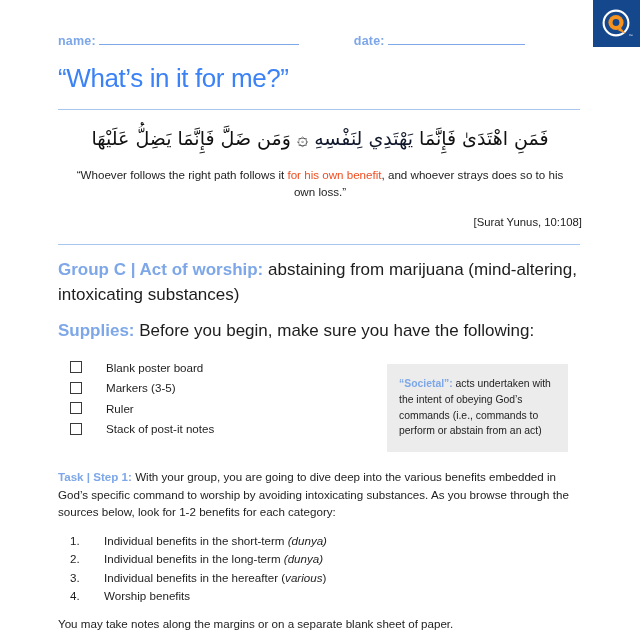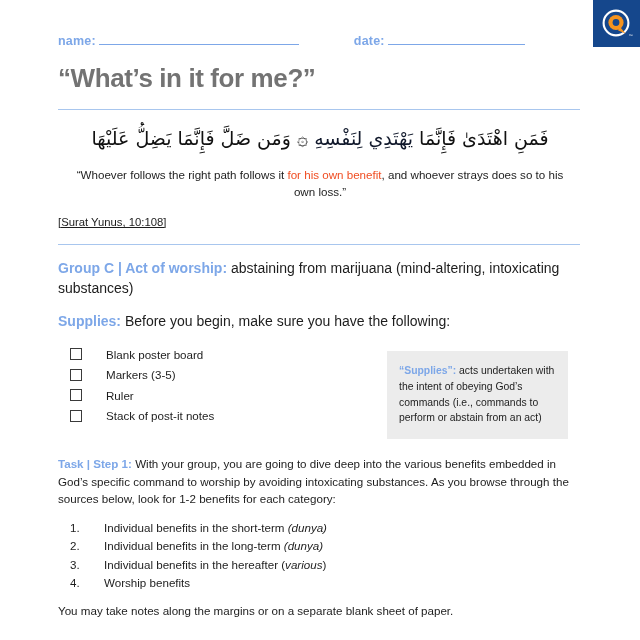--- a/index.html
+++ b/index.html
@@ -55,22 +55,22 @@
     height: 12px;
   }
   .nd-rule.name-rule { width: 200px; }
   .nd-rule.date-rule { width: 137px; }
   .nd-gap { width: 55px; }
 
   
   .title {
     margin-top: 17px;
     font-size: 26px;
-    font-weight: bold;
-    color: #737373;
+    font-weight: normal;
+    color: #3b82f6;
     letter-spacing: -0.4px;
     line-height: 1.05;
   }
   .subtitle {
     margin-top: 7px;
     margin-left: 8px;
     font-size: 17.5px;
     font-weight: bold;
     color: #f04e23;
     letter-spacing: -0.15px;
@@ -105,29 +105,28 @@
     line-height: 1.48;
     color: #1d1d1d;
     padding: 0 12px;
   }
   .translation .hl {
     color: #f04e23;
     font-weight: normal;
   }
   .citation {
     margin-top: 16px;
-    text-align: left;
+    text-align: right;
     font-size: 11.3px;
     color: #1d1d1d;
-    text-decoration: underline;
   }
 
   
   .lbl-row {
-    font-size: 14px;
+    font-size: 17px;
     line-height: 1.45;
     color: #1d1d1d;
   }
   .lbl {
     color: #7da7e8;
     font-weight: bold;
   }
   .group-row { margin-top: 13px; }
   .supplies-row { margin-top: 12px; }
 
@@ -262,21 +261,21 @@
         <span class="cbox"></span>
         <span class="check-label">Ruler</span>
       </div>
       <div class="check-item">
         <span class="cbox"></span>
         <span class="check-label">Stack of post-it notes</span>
       </div>
     </div>
 
     <div class="callout">
-      <span class="term">“Supplies”:</span><span> acts undertaken with the intent of obeying God’s commands (i.e., commands to perform or abstain from an act)</span>
+      <span class="term">“Societal”:</span><span> acts undertaken with the intent of obeying God’s commands (i.e., commands to perform or abstain from an act)</span>
     </div>
   </div>
 
   <div class="task">
     <span class="lbl">Task | Step 1:</span><span> With your group, you are going to dive deep into the various benefits embedded in God’s specific command to worship by avoiding intoxicating substances. As you browse through the sources below, look for 1-2 benefits for each category:</span>
   </div>
 
   <div class="numlist">
     <div class="num-item">
       <span class="num">1.</span>

